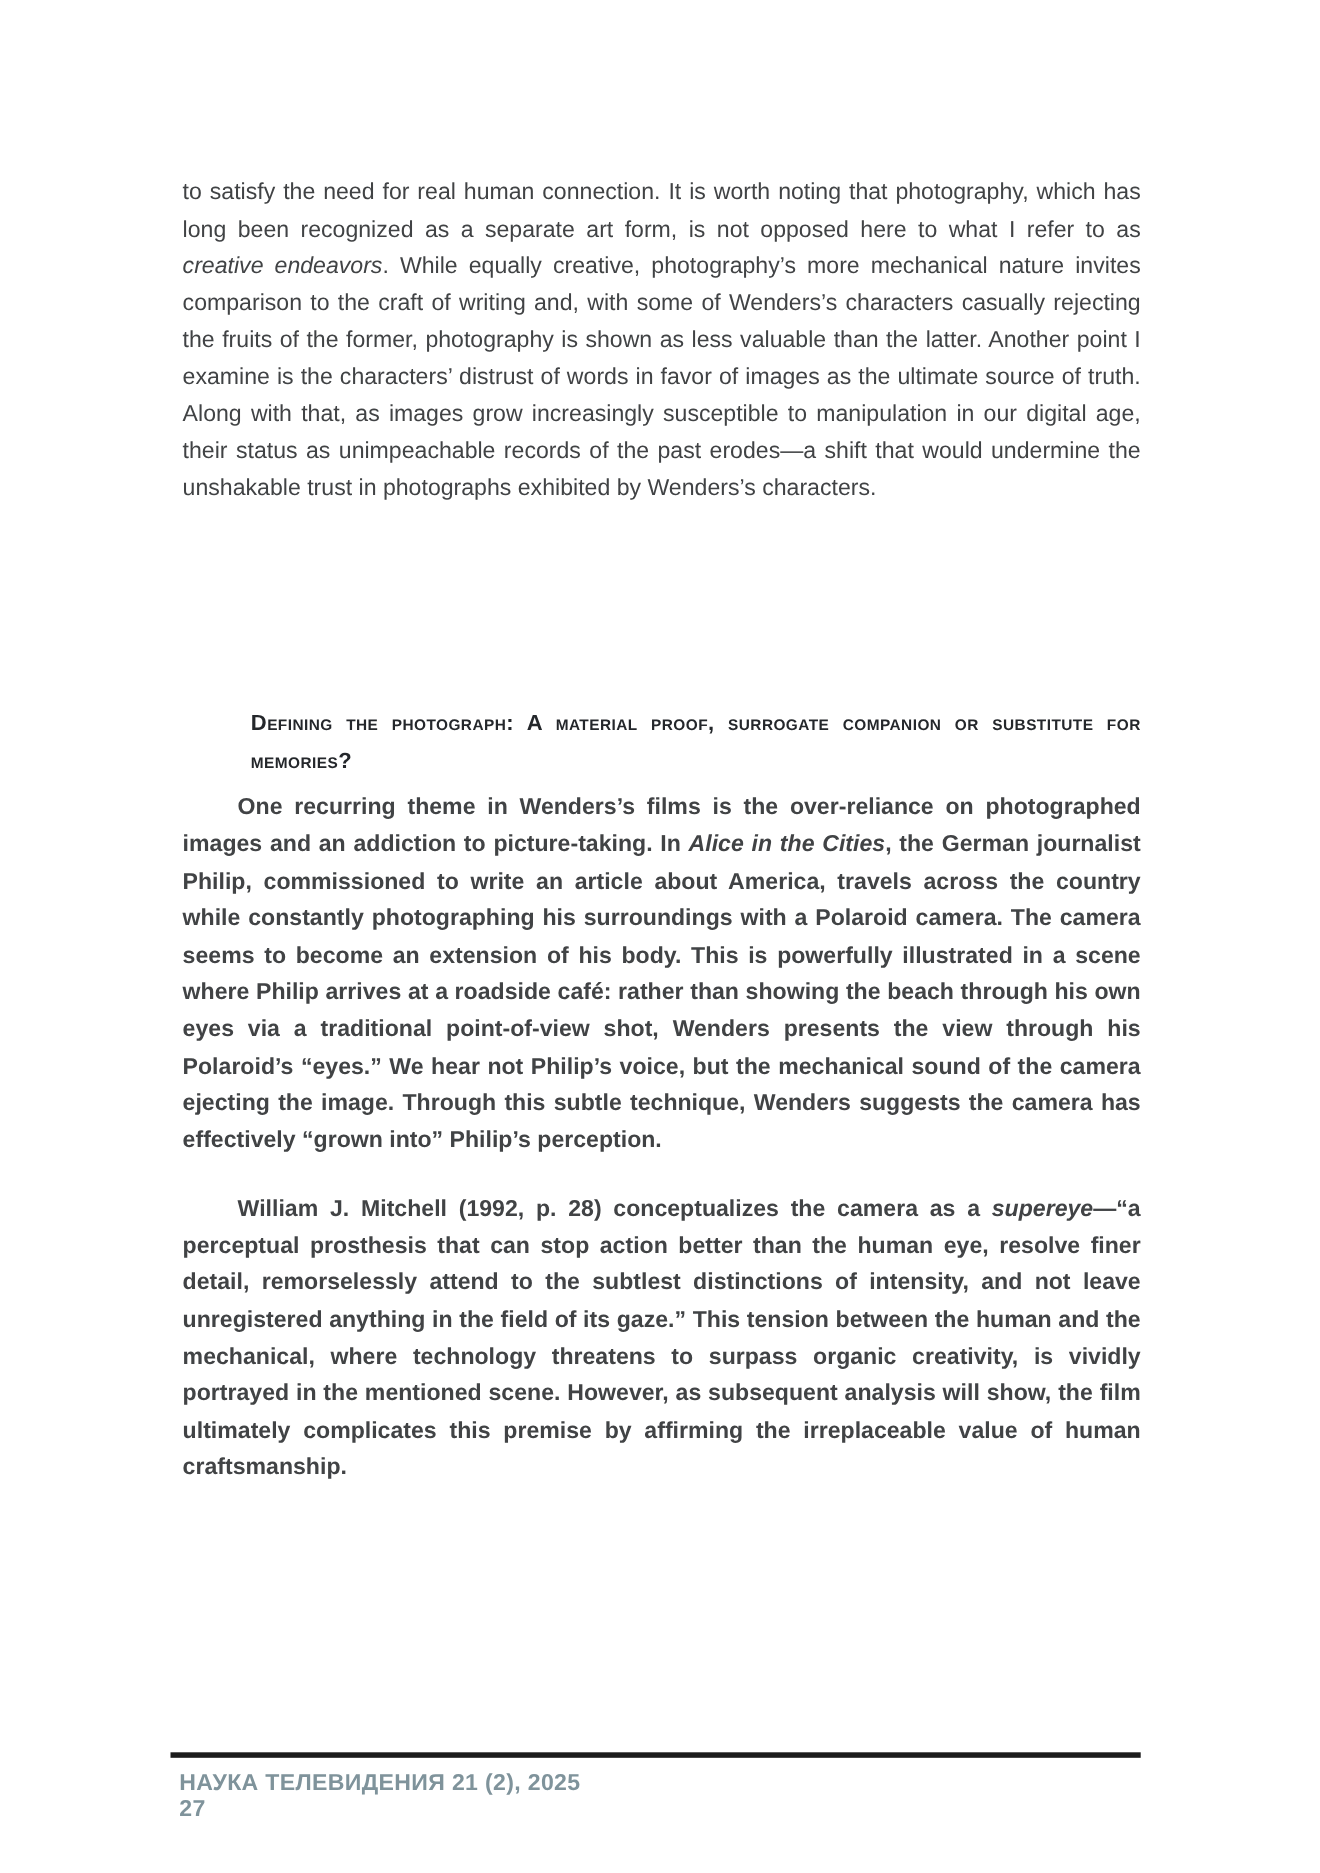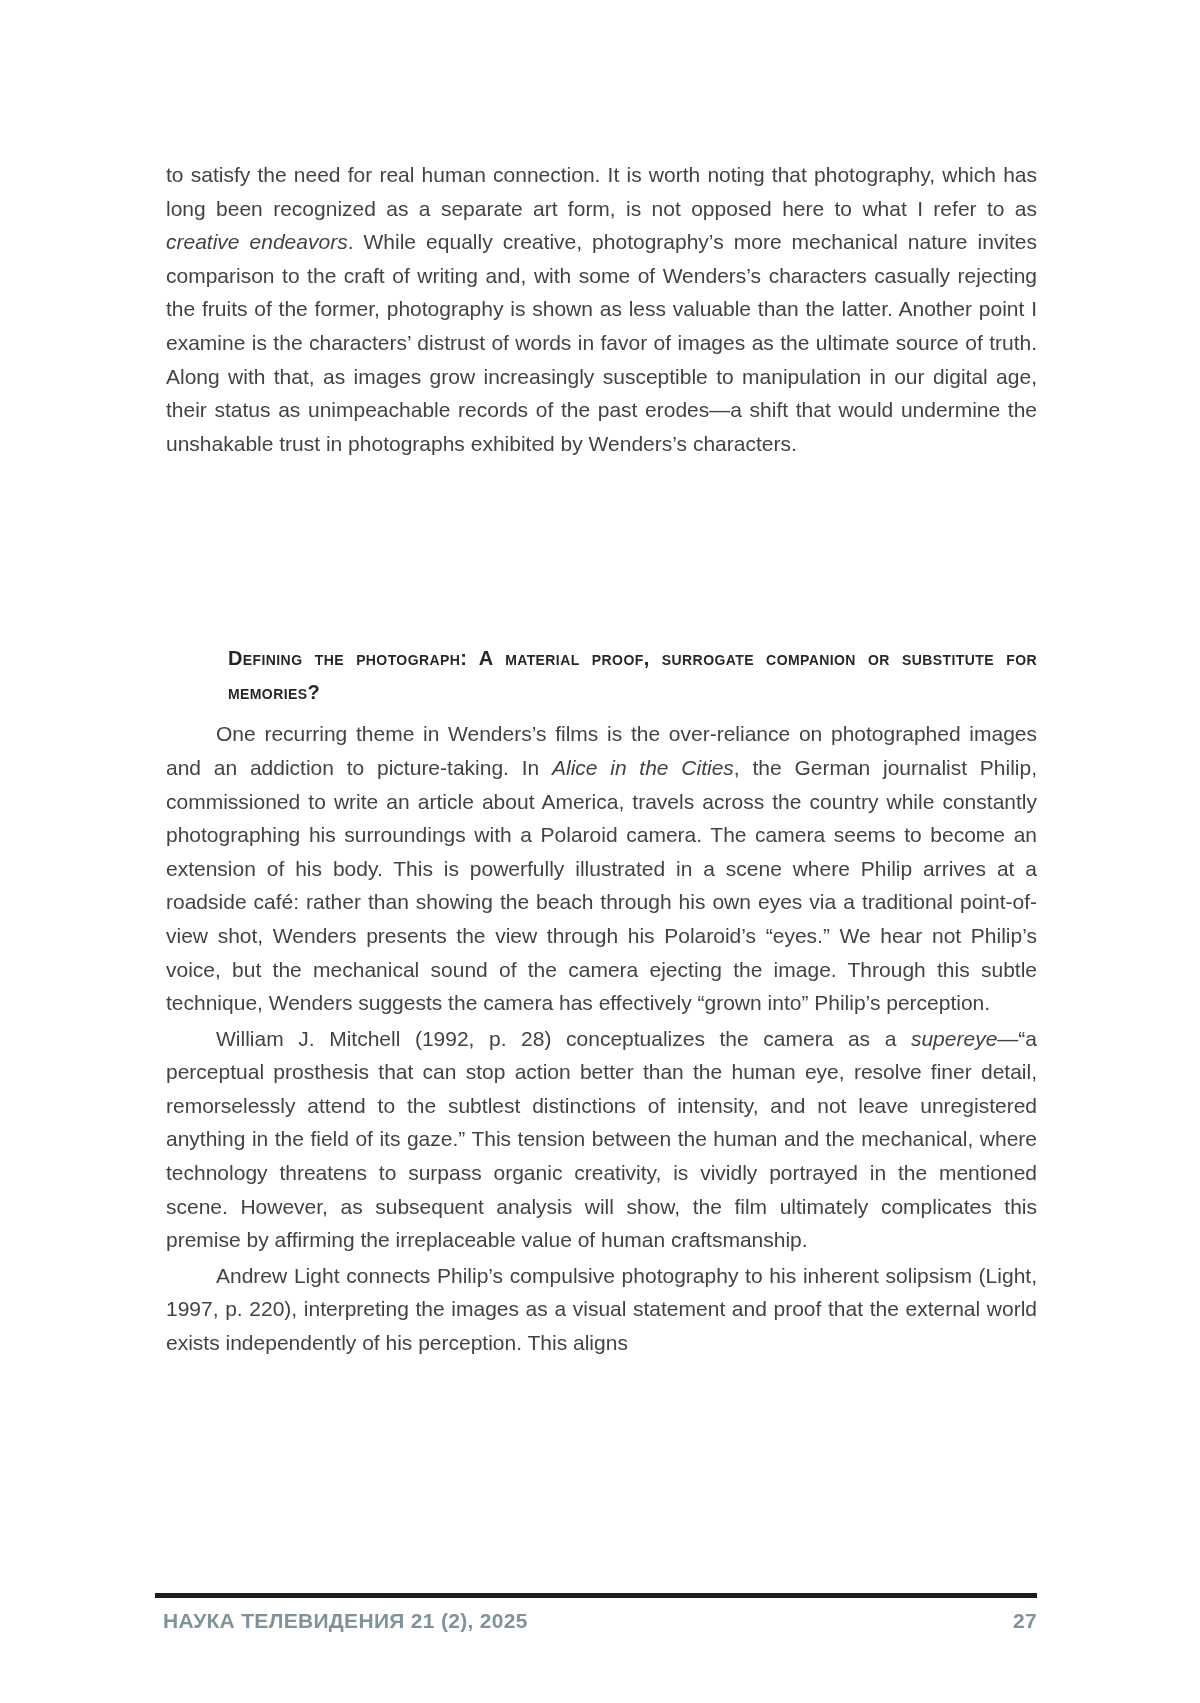--- a/index.html
+++ b/index.html
@@ -19,22 +19,22 @@
     width: 871px;
   }
   p.para {
     margin: 0;
     text-align: justify;
     font-size: 21px;
     line-height: 33.6px;
     color: #414345;
     hyphens: none;
   }
-  p.para + p.para { margin-top: 2px; }
-  p.para.indent { text-indent: 50px; }
+  p.para + p.para { margin-top: 29px; }
+  p.para.indent { text-indent: 50px; font-weight: bold; }
   .it { font-style: italic; }
   .section-heading {
     margin: 181px 0 8px 62px;
     font-weight: bold;
     font-variant: small-caps;
     font-size: 20px;
     line-height: 34px;
     letter-spacing: 0.4px;
     color: #24272b;
     text-align: justify;
@@ -54,37 +54,37 @@
     top: 1609px;
     width: 874px;
     display: flex;
     justify-content: space-between;
     align-items: baseline;
     font-weight: bold;
     font-size: 21px;
     letter-spacing: 0.3px;
     color: #7f939b;
     white-space: nowrap;
+    flex-direction: column;
   }
 </style>
 </head>
 <body>
 
 <div class="page">
 
   <div class="article">
 
     <div class="heading-slot">
         <p class="para"><span>to satisfy the need for real human connection. It is worth noting that photography, which has long been recognized as a separate art form, is not opposed here to what I refer to as </span><span class="it">creative endeavors</span><span>. While equally creative, photography’s more mechanical nature invites comparison to the craft of writing and, with some of Wenders’s characters casually rejecting the fruits of the former, photography is shown as less valuable than the latter. Another point I examine is the characters’ distrust of words in favor of images as the ultimate source of truth. Along with that, as images grow increasingly susceptible to manipulation in our digital age, their status as unimpeachable records of the past erodes—a shift that would undermine the unshakable trust in photographs exhibited by Wenders’s characters.</span></p>
       </div>
     <div class="section-heading">Defining the photograph: A material proof, surrogate companion or substitute for memories?</div>
     <div class="body-slot">
         <p class="para indent"><span>One recurring theme in Wenders’s films is the over-reliance on photographed images and an addiction to picture-taking. In </span><span class="it">Alice in the Cities</span><span>, the German journalist Philip, commissioned to write an article about America, travels across the country while constantly photographing his surroundings with a Polaroid camera. The camera seems to become an extension of his body. This is powerfully illustrated in a scene where Philip arrives at a roadside café: rather than showing the beach through his own eyes via a traditional point-of-view shot, Wenders presents the view through his Polaroid’s “eyes.” We hear not Philip’s voice, but the mechanical sound of the camera ejecting the image. Through this subtle technique, Wenders suggests the camera has effectively “grown into” Philip’s perception.</span></p>
         <p class="para indent"><span>William J. Mitchell (1992, p. 28) conceptualizes the camera as a </span><span class="it">supereye</span><span>—“a perceptual prosthesis that can stop action better than the human eye, resolve finer detail, remorselessly attend to the subtlest distinctions of intensity, and not leave unregistered anything in the field of its gaze.” This tension between the human and the mechanical, where technology threatens to surpass organic creativity, is vividly portrayed in the mentioned scene. However, as subsequent analysis will show, the film ultimately complicates this premise by affirming the irreplaceable value of human craftsmanship.</span></p>
-        <p class="para indent"><span>Andrew Light connects Philip’s compulsive photography to his inherent solipsism (Light, 1997, p. 220), interpreting the images as a visual statement and proof that the external world exists independently of his perception. This aligns</span></p>
       </div>
   </div>
 
   <div class="footer-rule"></div>
 
   <div class="footer-row">
     <span>НАУКА ТЕЛЕВИДЕНИЯ 21 (2), 2025</span>
     <span>27</span>
   </div>
 

